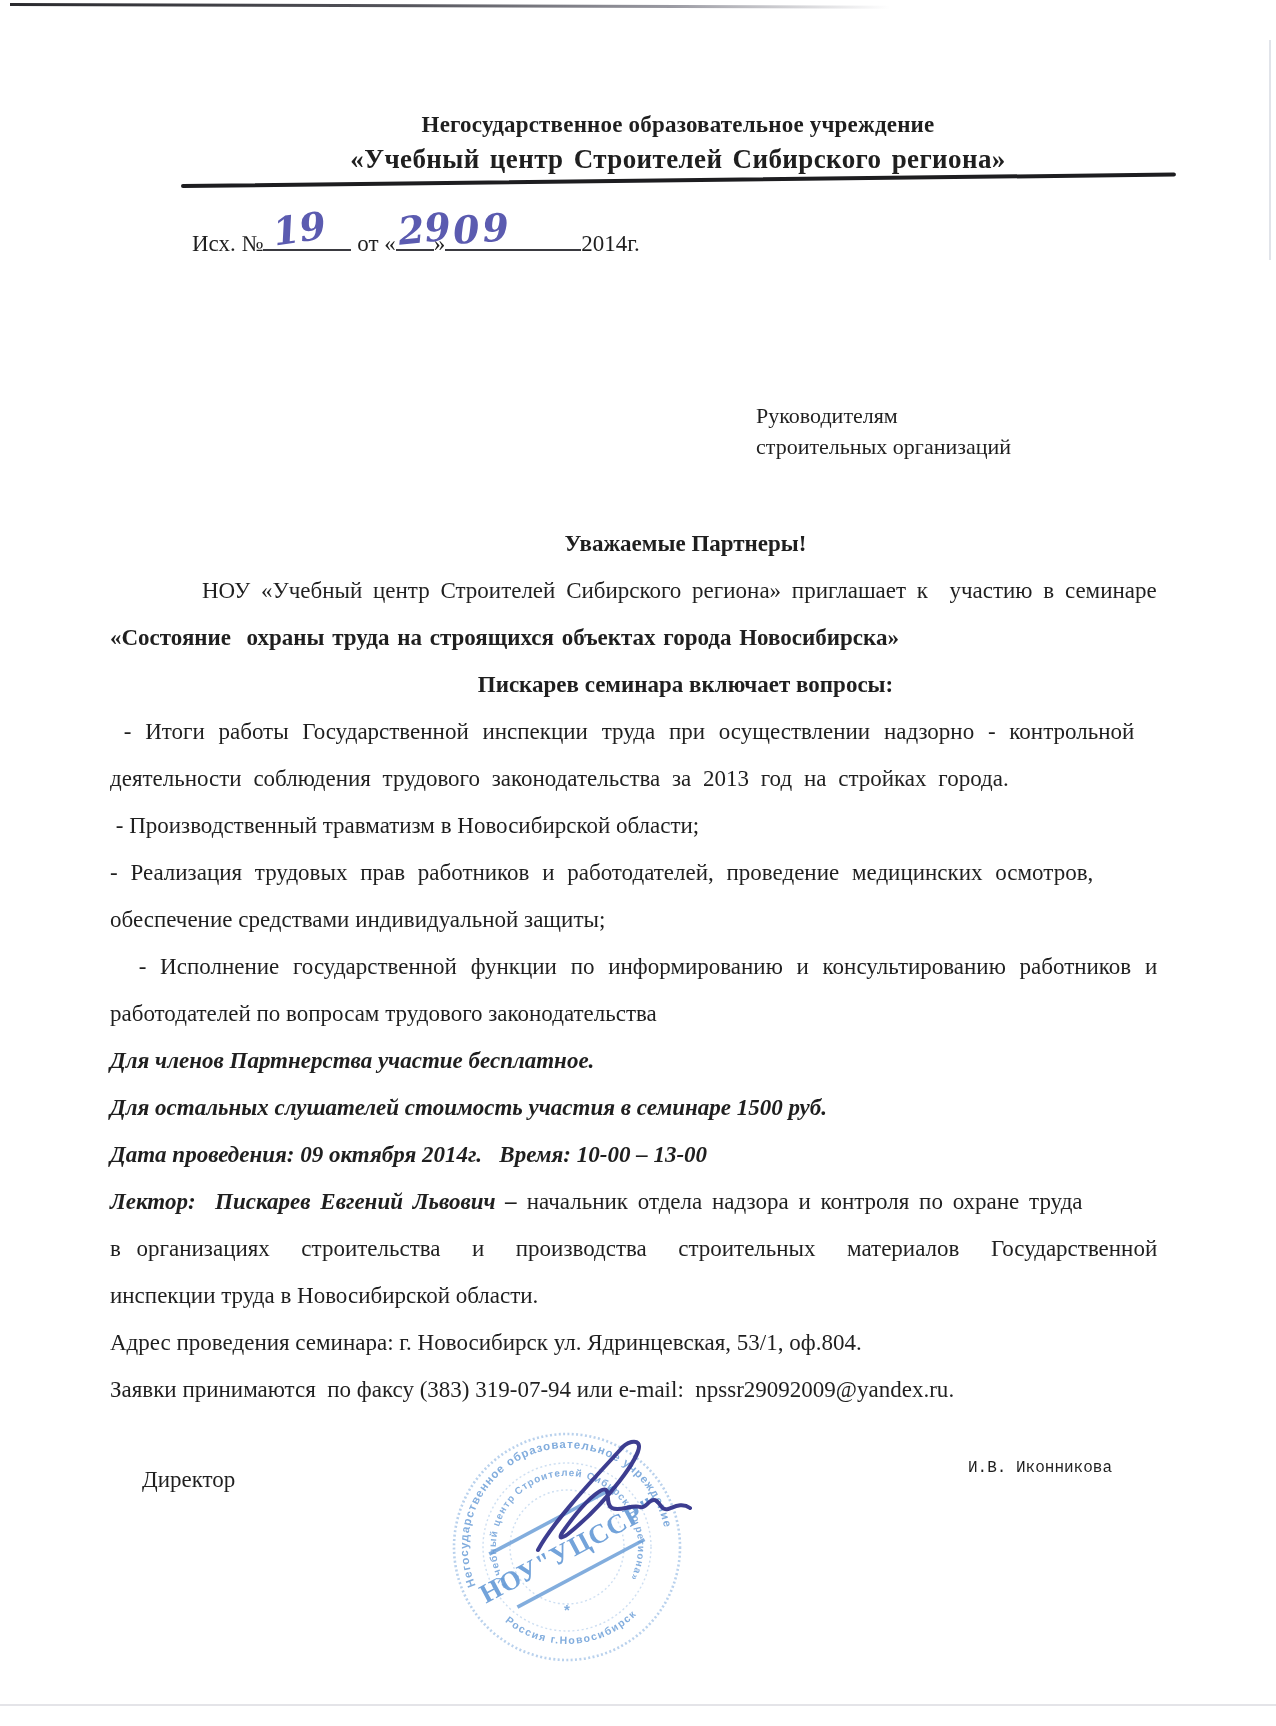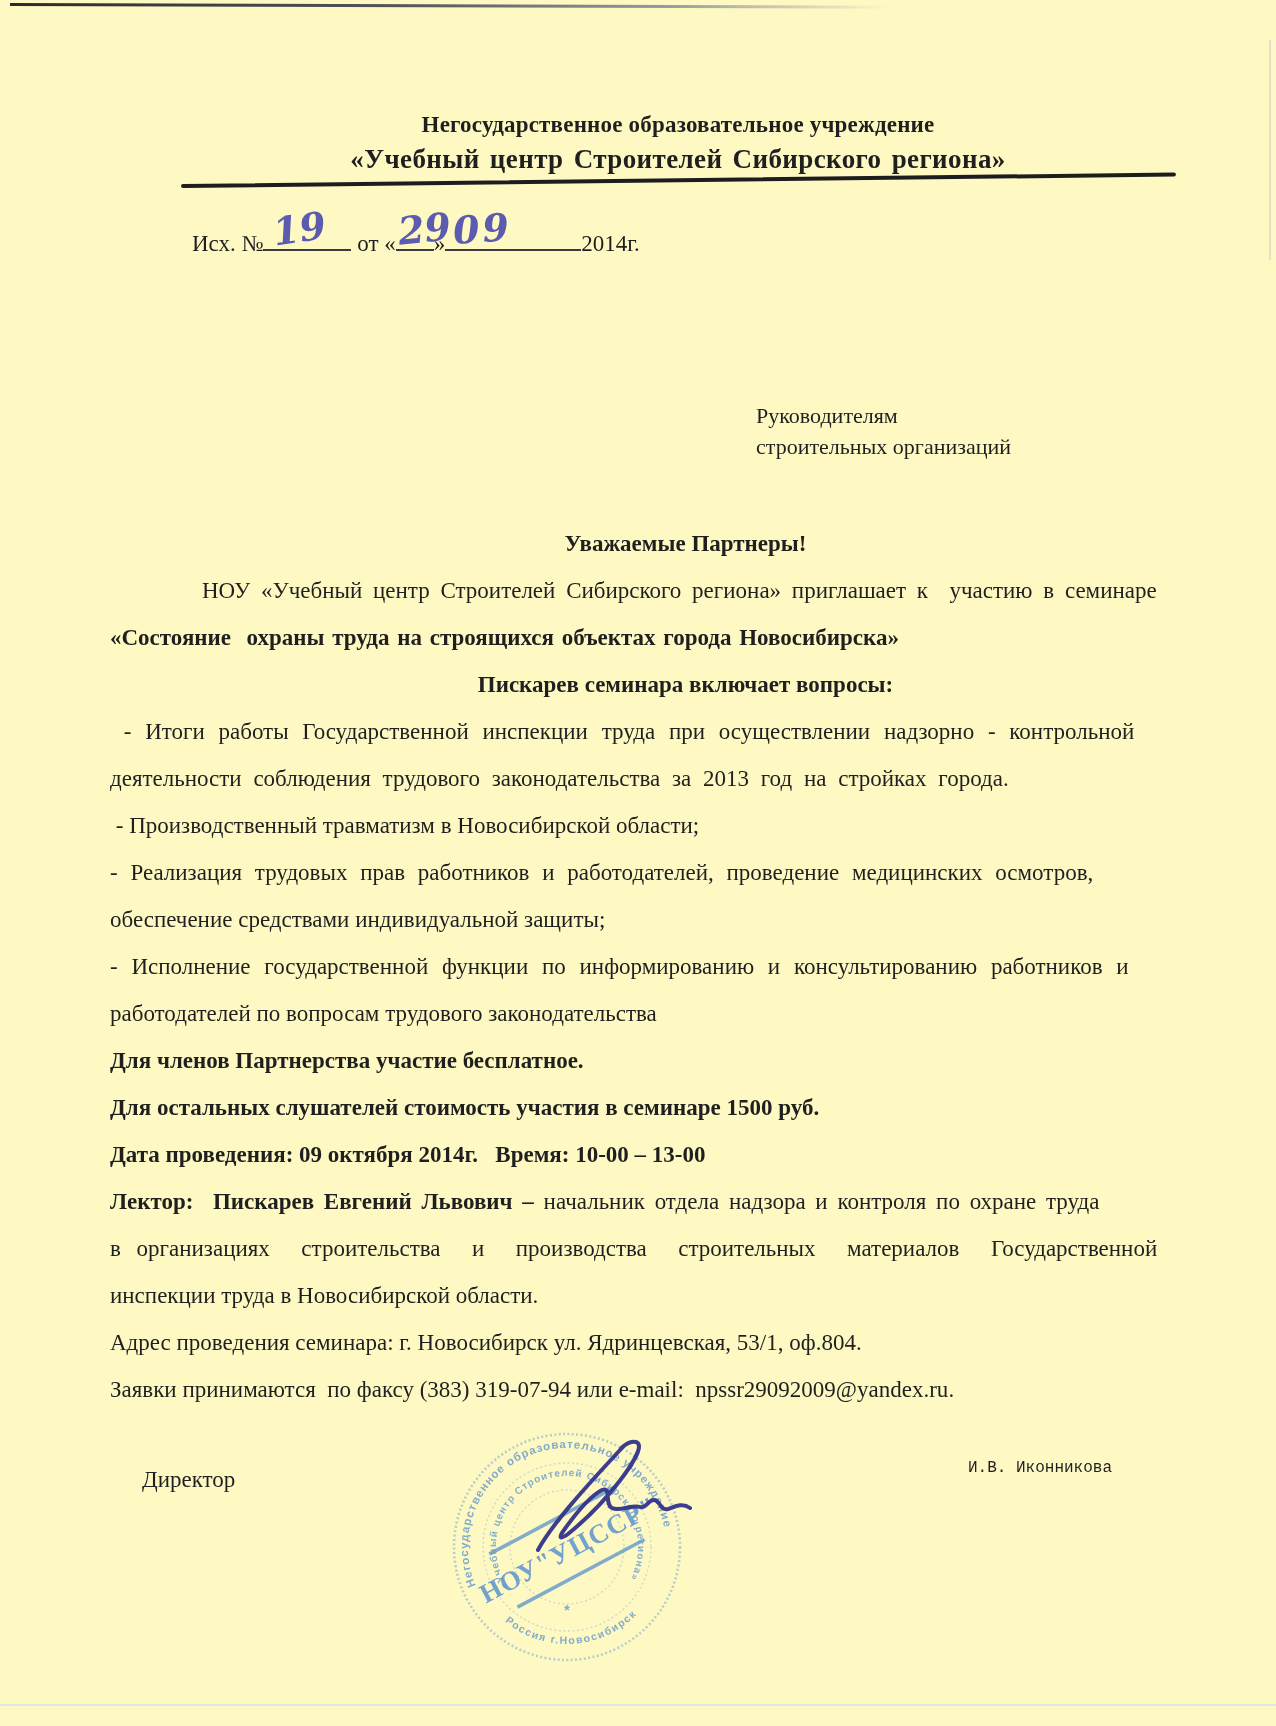--- a/index.html
+++ b/index.html
@@ -1,18 +1,18 @@
 <!DOCTYPE html>
 <html><head>
 <meta charset="utf-8">
 <style>
   html,body { margin:0; padding:0; background:#9a9a9a; }
   .page {
     position:relative; width:1276px; height:1726px; margin:0 auto;
-    background:#fef9c3; overflow:hidden;
+    background:#ffffff; overflow:hidden;
     font-family:"Liberation Serif", serif; color:#1f1f1f;
   }
   
   .scan-top {
     position:absolute; left:10px; top:3px; width:880px; height:3px;
     background:linear-gradient(to right,#2a2a2e 0%,#55555c 45%,#9a9aa2 75%,rgba(200,200,205,0) 100%);
     transform:rotate(0.18deg); transform-origin:left center;
   }
   .scan-right { position:absolute; left:1269px; top:40px; width:2px; height:220px; background:#c9ced8; opacity:.55; }
   .scan-bottom { position:absolute; left:0; top:1704px; width:100%; height:2px; background:#e4e4e8; }
@@ -39,21 +39,21 @@
   .hw3 { left:8px; letter-spacing:3px; transform:rotate(-4deg); }
 
   
   .addressee { position:absolute; left:756px; top:400px; font-size:22px; line-height:31px; }
 
   
   .bodyflow { position:absolute; left:110px; top:520px; width:1076px; font-size:23px; }
   .bline { height:47px; line-height:47px; white-space:pre; }
   .bline.center { text-align:center; padding-left:75px; }
   .b  { font-weight:bold; }
-  .bi { font-weight:bold; }
+  .bi { font-weight:bold; font-style:italic; }
   .u  { text-underline-offset:3px; }
 
   
   .director { position:absolute; left:142px; top:1467px; font-size:23px; }
   .director-name { position:absolute; left:968px; top:1459px; font-size:16px;font-family:Liberation Mono, monospace; }
 
   
   .stamp { position:absolute; left:449px; top:1429px; width:236px; height:236px; opacity:.88; }
   .stamp .ring  { fill:none; stroke:currentColor; }
   .stamp .c1 { stroke-width:2.6; opacity:.45; stroke-dasharray:2 2.4; }
@@ -98,21 +98,21 @@
   <div class="bodyflow">
       <div class="bline center"><span class="b">Уважаемые Партнеры!</span></div>
       <div class="bline" style="text-indent: 92px; word-spacing: 5px;"><span>НОУ «Учебный центр Строителей Сибирского региона» приглашает к  участию в семинаре</span></div>
       <div class="bline" style="word-spacing: 2px;"><span class="b">«Состояние  охраны труда на строящихся объектах города Новосибирска»</span></div>
       <div class="bline center"><span class="b">Пискарев семинара включает вопросы:</span></div>
       <div class="bline" style="word-spacing: 8px;"><span> - Итоги работы Государственной инспекции труда при осуществлении надзорно - контрольной</span></div>
       <div class="bline" style="word-spacing: 6px;"><span>деятельности соблюдения трудового законодательства за 2013 год на стройках города.</span></div>
       <div class="bline"><span> - Производственный травматизм в Новосибирской области;</span></div>
       <div class="bline" style="word-spacing: 7px;"><span>- Реализация трудовых прав работников и работодателей, проведение медицинских осмотров,</span></div>
       <div class="bline"><span>обеспечение средствами индивидуальной защиты;</span></div>
-      <div class="bline" style="word-spacing: 8px;"><span>- Исполнение государственной функции по информированию и консультированию работников и</span></div>
+      <div class="bline" style="word-spacing: 8px; text-align: center;"><span>- Исполнение государственной функции по информированию и консультированию работников и</span></div>
       <div class="bline"><span>работодателей по вопросам трудового законодательства</span></div>
       <div class="bline"><span class="bi">Для членов Партнерства участие бесплатное.</span></div>
       <div class="bline"><span class="bi">Для остальных слушателей стоимость участия в семинаре 1500 руб.</span></div>
       <div class="bline"><span class="bi">Дата проведения: 09 октября 2014г.   Время: 10-00 – 13-00</span></div>
       <div class="bline" style="word-spacing: 4px;"><span class="bi">Лектор:  Пискарев Евгений Львович – </span><span>начальник отдела надзора и контроля по охране труда</span></div>
       <div class="bline" style="word-spacing: 10px;"><span>в организациях  строительства  и  производства  строительных  материалов  Государственной</span></div>
       <div class="bline"><span>инспекции труда в Новосибирской области.</span></div>
       <div class="bline"><span>Адрес проведения семинара: г. Новосибирск ул. Ядринцевская, 53/1, оф.804.</span></div>
       <div class="bline"><span>Заявки принимаются  по факсу (383) 319-07-94 или e-mail:  </span><span class="u">npssr29092009@yandex.ru</span><span>.</span></div>
     </div>

